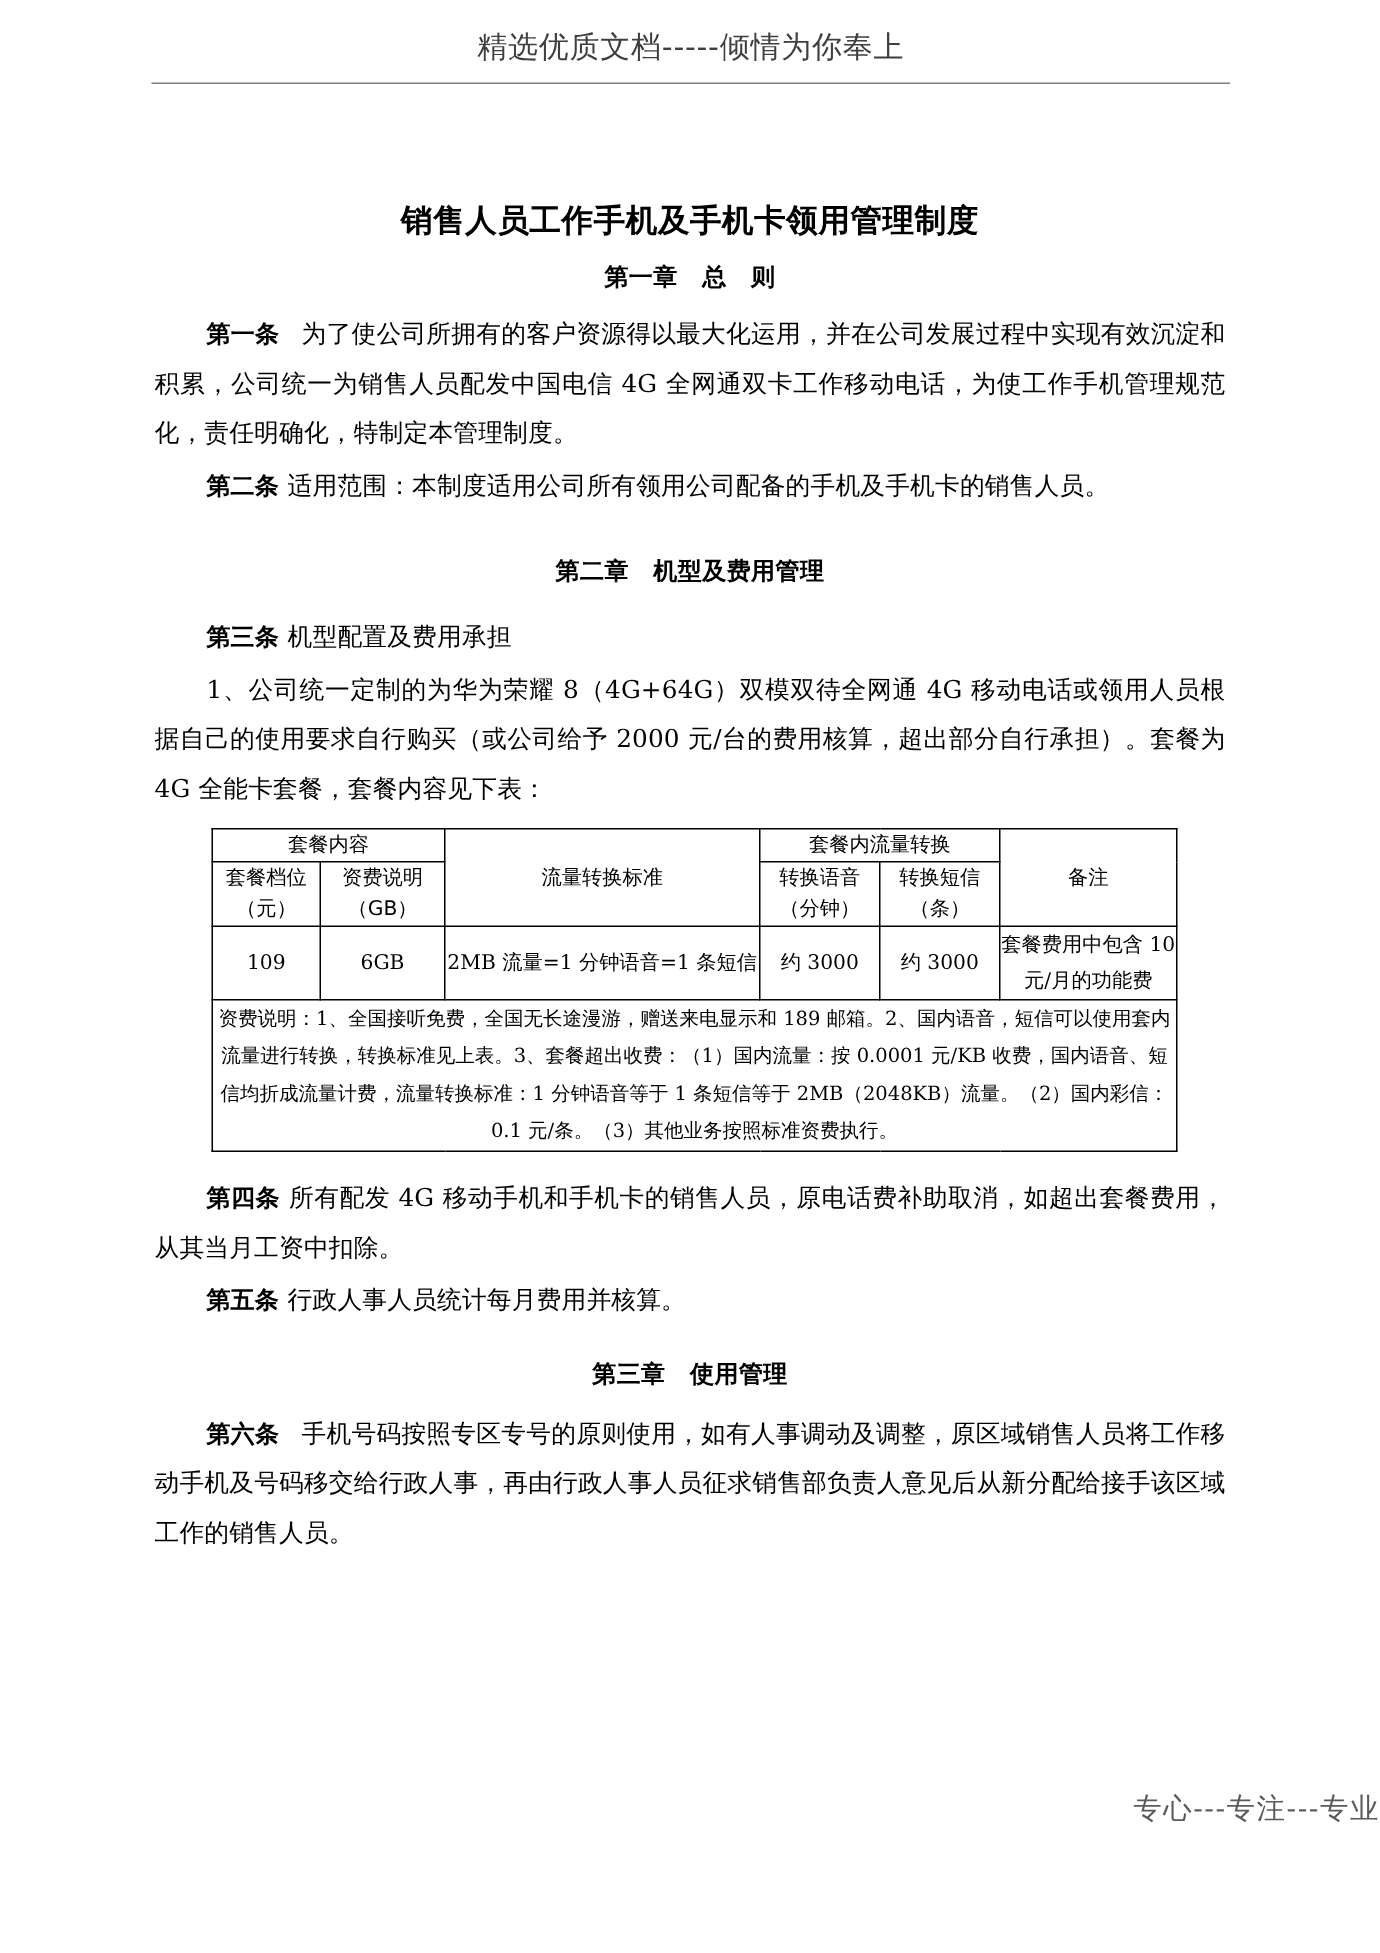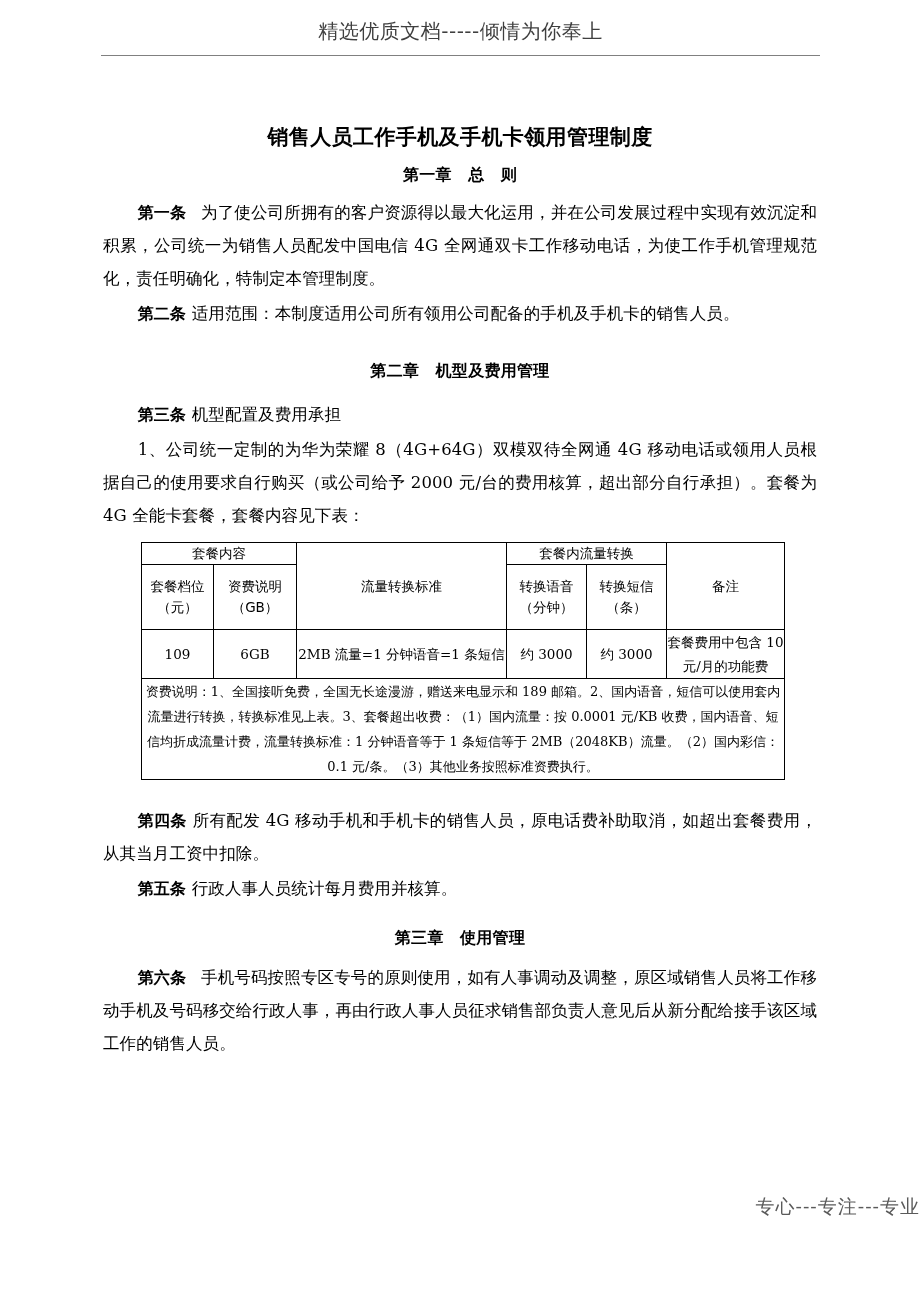--- a/index.html
+++ b/index.html
@@ -43,21 +43,21 @@
     top: 55px;
     width: 719px;
     height: 1px;
     background: #808080;
   }
 
   
   .content {
     position: absolute;
     left: 103px;
-    top: 120px;
+    top: 130px;
     width: 714px;
   }
 
   .doc-title {
     text-align: center;
     font-size: 21px;
     font-weight: bold;
     font-family: "DejaVu Sans", "Liberation Sans", sans-serif;
     line-height: 34px;
     margin: 0 0 4px 0;
@@ -92,38 +92,38 @@
     font-family: "DejaVu Sans", "Liberation Sans", sans-serif;
     font-size: 16px;
   }
   .gap-after-lbl { display: inline-block; width: 0.9em; }
   .gap-small { display: inline-block; width: 0.35em; }
 
   
   table.plan {
     border-collapse: collapse;
     width: 643px;
-    margin: 10px 0 24px 38px;
+    margin: 10px 0 14px 38px;
     table-layout: fixed;
   }
   table.plan td, table.plan th {
     border: 1px solid #000000;
     padding: 0;
     vertical-align: middle;
     text-align: center;
     font-weight: normal;
   }
   .th-cell {
     font-family: "DejaVu Sans", "Liberation Sans", sans-serif;
     font-size: 13.5px;
     font-weight: bold;
     line-height: 21px;
     padding: 6px 2px;
   }
-  .th-cell.two-line { padding: 11px 2px; }
+  .th-cell.two-line { padding: 0 2px; }
   .td-cell {
     font-size: 13.5px;
     line-height: 24px;
     padding: 9px 4px 16px 4px;
   }
   .td-mid {
     font-size: 13.5px;
     line-height: 24px;
     padding: 9px 6px 16px 6px;
   }

